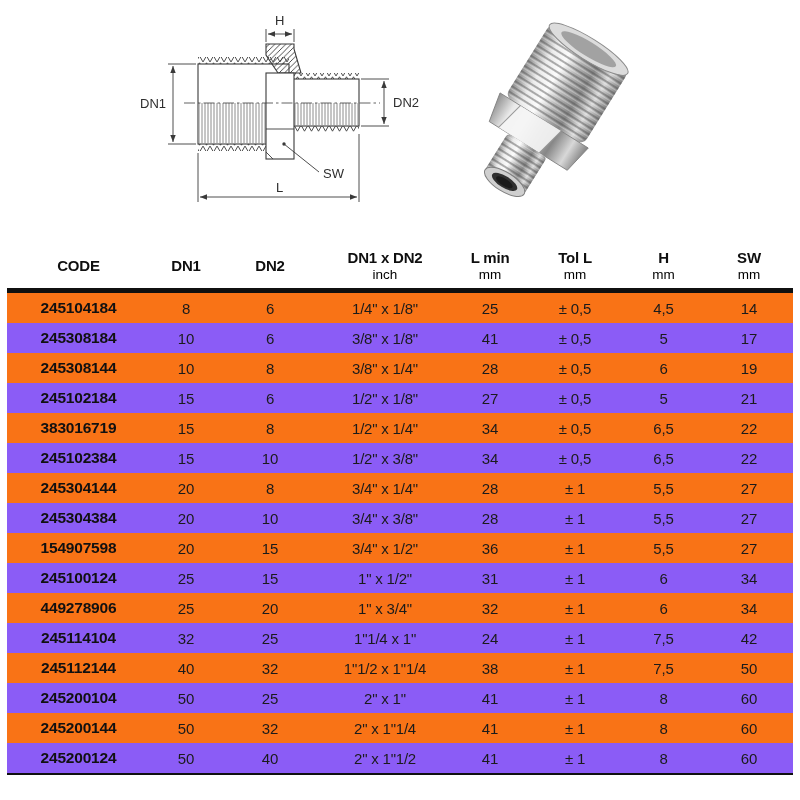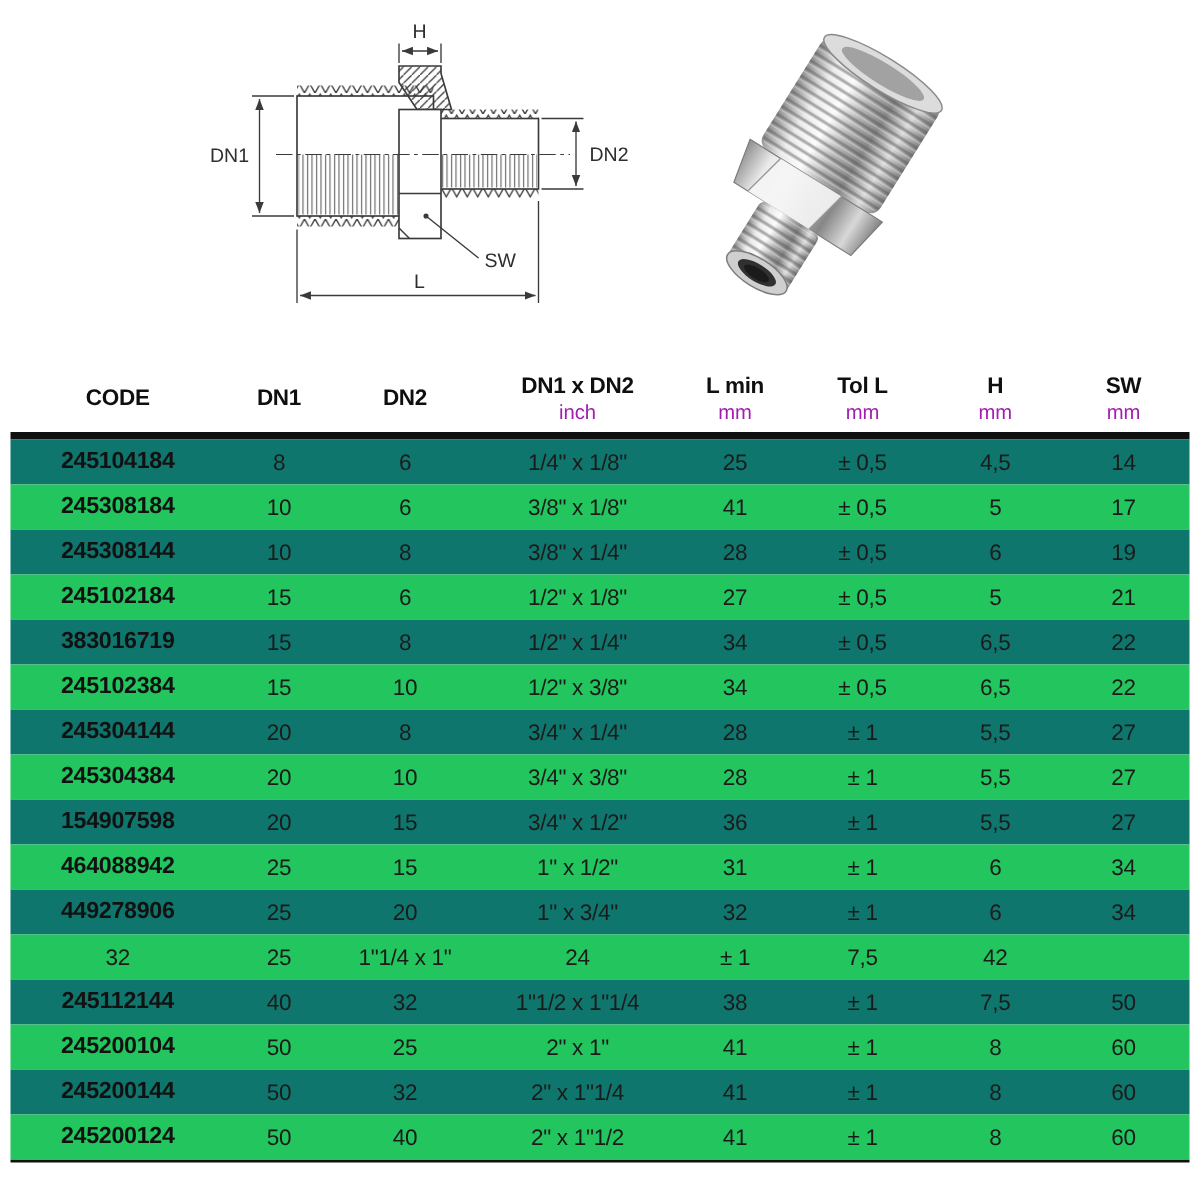--- a/index.html
+++ b/index.html
@@ -14,29 +14,29 @@
   .dlabel{font-family:"Liberation Sans",sans-serif;font-size:13px;fill:#2e2e2e;}
   
   #spec-table{position:absolute;left:7px;top:244px;width:786px;}
   .thead{
     display:grid;
     grid-template-columns:143px 72px 96px 134px 76px 94px 83px 88px;
     height:44px;border-bottom:5px solid #101010;
   }
   .th{display:flex;flex-direction:column;justify-content:center;align-items:center;line-height:1.12;}
   .th-label{font-weight:bold;font-size:15px;letter-spacing:-0.2px;color:#0f0f0f;}
-  .th-unit{font-size:13.5px;color:#a21caf;}
+  .th-unit{font-size:13.5px;color:#000000;}
   .th-unit:empty{display:none;}
   .tbody{border-bottom:2px solid #101010;}
   .tr{
     display:grid;
     grid-template-columns:143px 72px 96px 134px 76px 94px 83px 88px;
-    height:30px;align-items:center;text-align:center;background:#0f766e;
+    height:30px;align-items:center;text-align:center;background:#f97316;
   }
-  .tr.shaded{background:#22c55e;}
+  .tr.shaded{background:#8b5cf6;}
   .td{font-size:15px;letter-spacing:-0.2px;color:#1b1b1b;white-space:nowrap;}
   .td.code{font-weight:bold;font-size:15.5px;color:#111111;}
 </style>
 </head>
 <body>
 
 <svg id="drawing" viewBox="0 0 314 210" xmlns="http://www.w3.org/2000/svg">
   <defs>
     <pattern id="saw" width="7" height="7" patternUnits="userSpaceOnUse">
       <path d="M0,7 L3.5,0.8 L7,7" fill="#ffffff" stroke="#3a3a3a" stroke-width="0.9"></path>
@@ -261,40 +261,41 @@
         <div class="td code">154907598</div>
         <div class="td">20</div>
         <div class="td">15</div>
         <div class="td">3/4" x 1/2"</div>
         <div class="td">36</div>
         <div class="td">± 1</div>
         <div class="td">5,5</div>
         <div class="td">27</div>
       </div>
       <div class="tr shaded">
-        <div class="td code">464088942</div>
+        <div class="td code">245100124</div>
         <div class="td">25</div>
         <div class="td">15</div>
         <div class="td">1" x 1/2"</div>
         <div class="td">31</div>
         <div class="td">± 1</div>
         <div class="td">6</div>
         <div class="td">34</div>
       </div>
       <div class="tr">
         <div class="td code">449278906</div>
         <div class="td">25</div>
         <div class="td">20</div>
         <div class="td">1" x 3/4"</div>
         <div class="td">32</div>
         <div class="td">± 1</div>
         <div class="td">6</div>
         <div class="td">34</div>
       </div>
       <div class="tr shaded">
+        <div class="td code">245114104</div>
         <div class="td">32</div>
         <div class="td">25</div>
         <div class="td">1"1/4 x 1"</div>
         <div class="td">24</div>
         <div class="td">± 1</div>
         <div class="td">7,5</div>
         <div class="td">42</div>
       </div>
       <div class="tr">
         <div class="td code">245112144</div>

